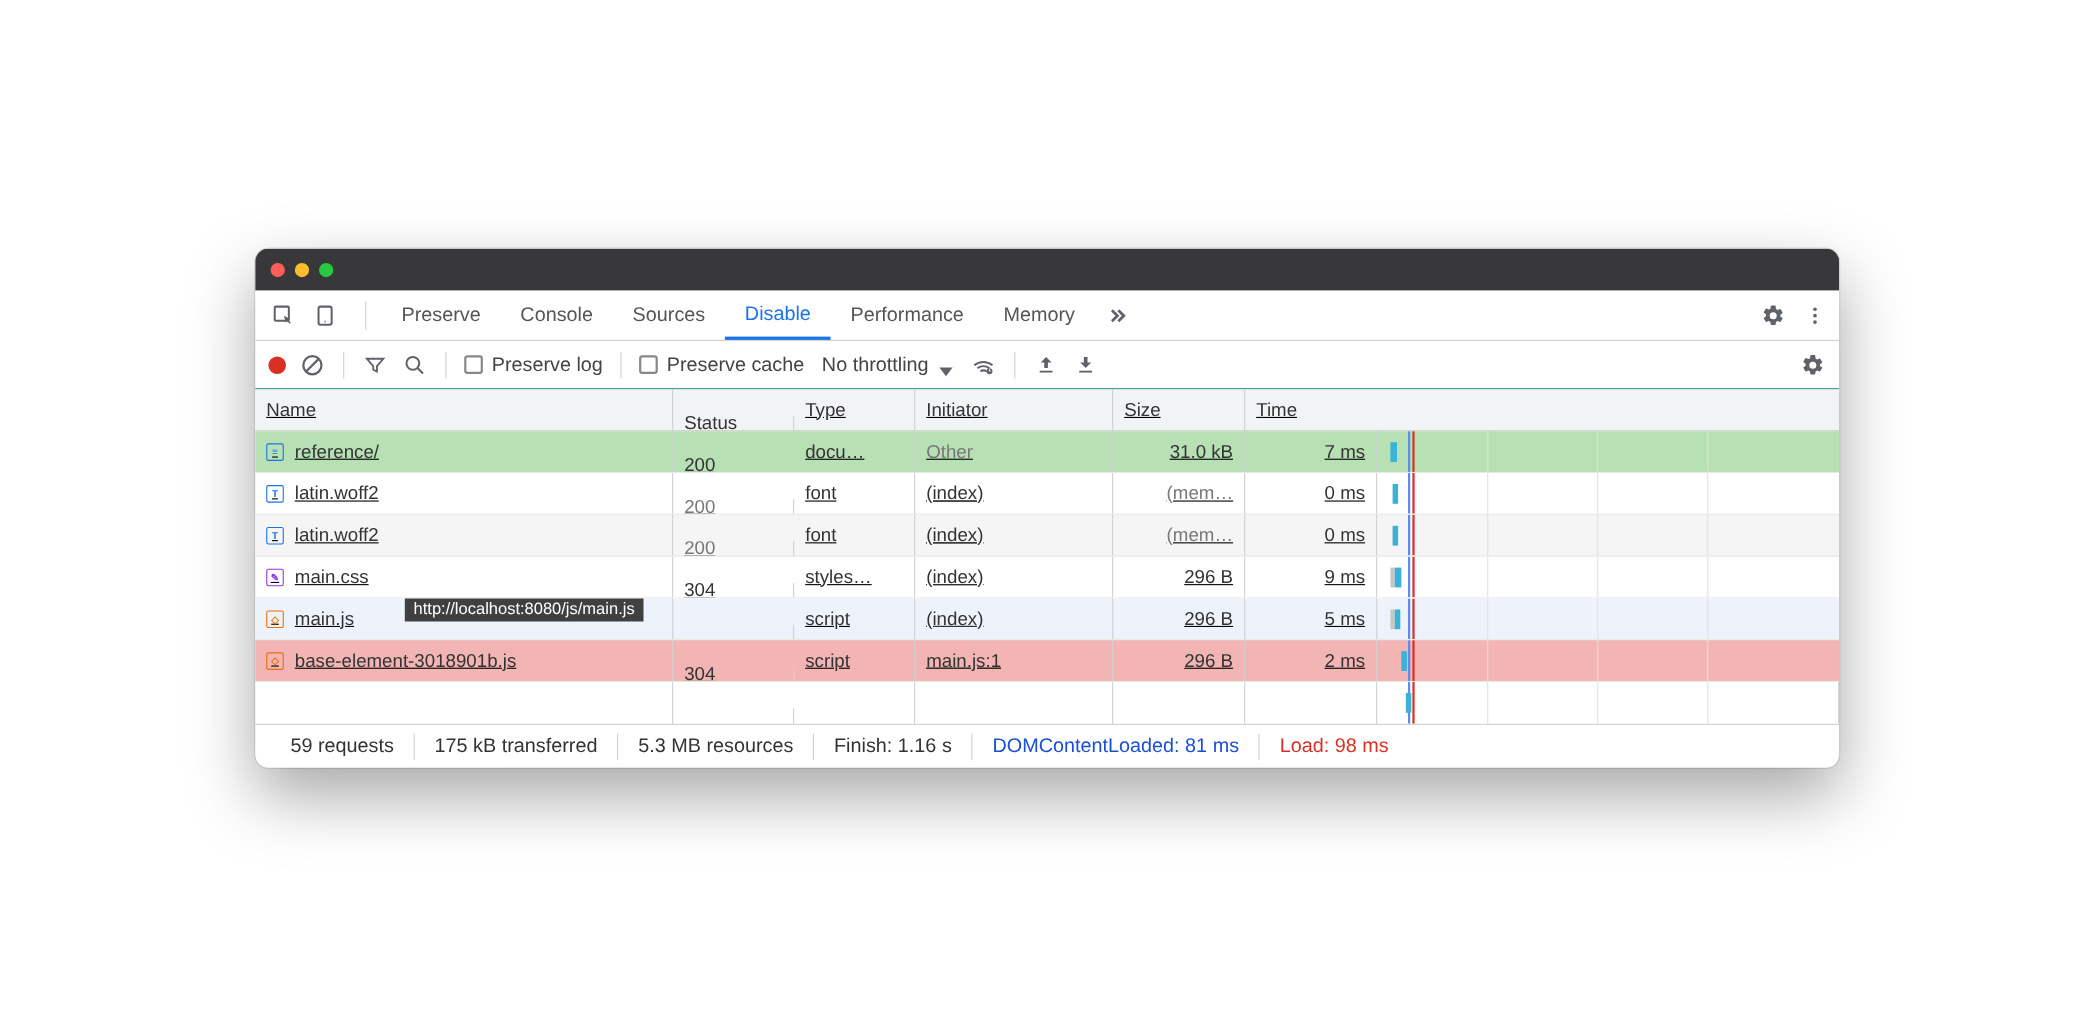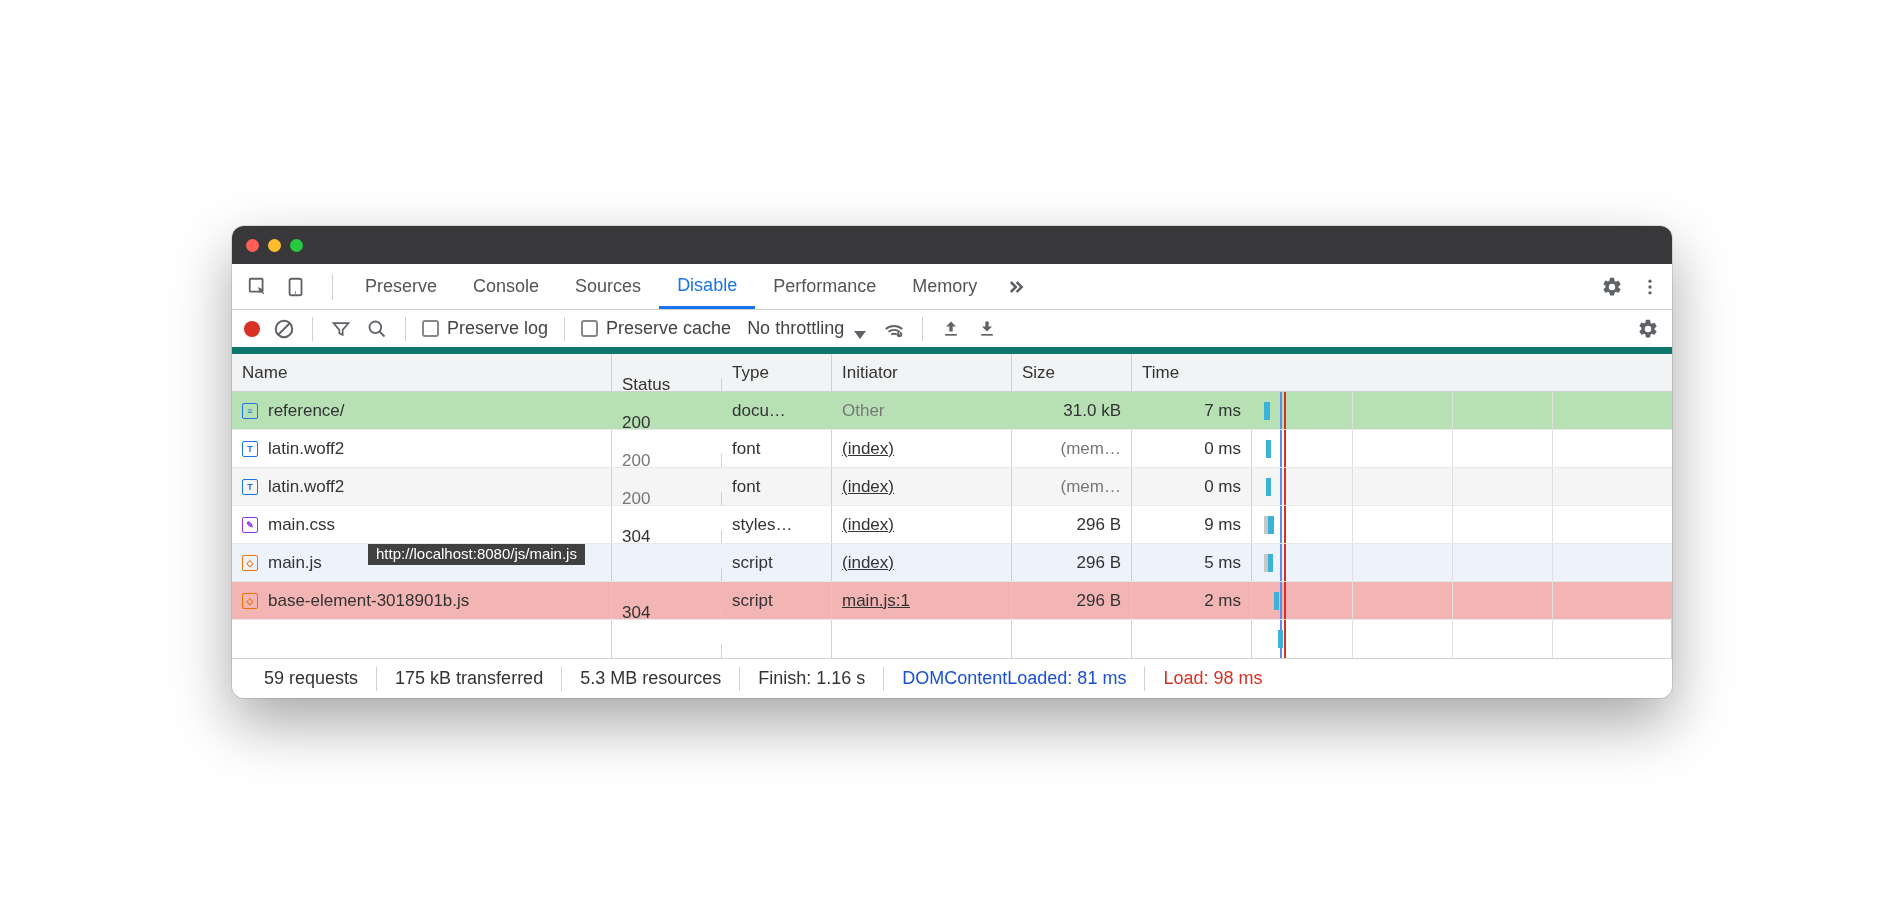--- a/index.html
+++ b/index.html
@@ -45,33 +45,33 @@
 .tabs .left-icons { display: flex; align-items: center; gap: 14px; padding: 0 10px 0 4px;}
 .tabs .divider { width: 1px; height: 26px; background: #d0d0d0; margin: 0 14px; }
 .tab { padding: 0 18px; height: 100%; display: flex; align-items: center; cursor: pointer; color: #555;}
 .tab.active { color: #1a73e8; border-bottom: 3px solid #1a73e8; font-weight: 500;}
 .tabs .spacer { flex: 1; }
 .icon-btn { width: 24px; height: 24px; display: inline-flex; align-items: center; justify-content: center; color: #5f6368; cursor: pointer;}
 .toolbar {
   display: flex;
   align-items: center;
   height: 44px;
-  border-bottom: 7px solid #0f766e;
+  border-bottom: 1px solid #0f766e;
   padding: 0 12px;
   font-size: 18px;
   color: #444;
   gap: 12px;
 }
 .rec { width: 16px; height: 16px; border-radius: 50%; background: #d93025; display:inline-block;}
 .tb-div { width: 1px; height: 24px; background: #d0d0d0; margin: 0 4px;}
 .chk { display: flex; align-items: center; gap: 8px; }
 .chk-box { width: 17px; height: 17px; border: 2px solid #888; border-radius: 3px; }
 .select { display: flex; align-items: flex-end; gap: 10px; padding: 0 4px;}
 .triangle-down { width: 0; height: 0; border-left: 6px solid transparent; border-right: 6px solid transparent; border-top: 8px solid #5f6368;}
-.table { width: 100%; }
+.table { width: 100%; text-decoration: underline; }
 .thead { display: flex; height: 38px; background: #f1f3f4; border-bottom: 1px solid #d0d0d0; font-size: 17px; color: #333;}
 .th, .td { display: flex; align-items: center; padding: 0 10px; border-right: 1px solid #d0d0d0; overflow: hidden; white-space: nowrap; text-overflow: ellipsis;}
 .th:last-child, .td:last-child { border-right: none; }
 .col-name { width: 380px; }
 .col-status { width: 110px; margin-top: 24px; }
 .col-type { width: 110px; }
 .col-initiator { width: 180px; }
 .col-size { width: 120px; justify-content: flex-end; }
 .col-time { width: 120px; justify-content: flex-end; }
 .col-waterfall { flex: 1; position: relative; }

